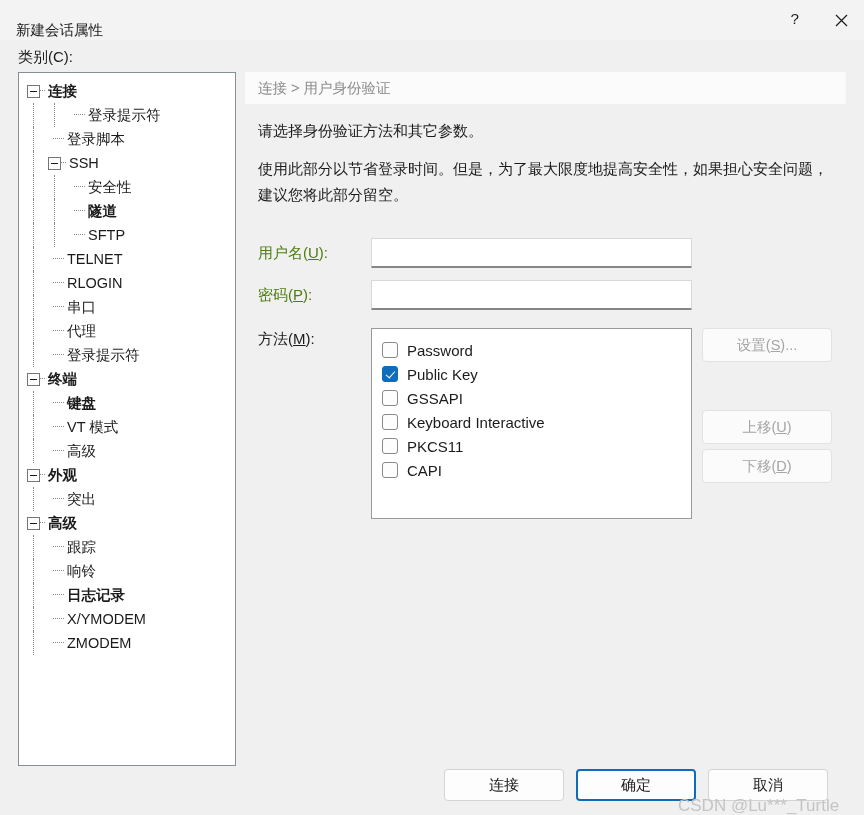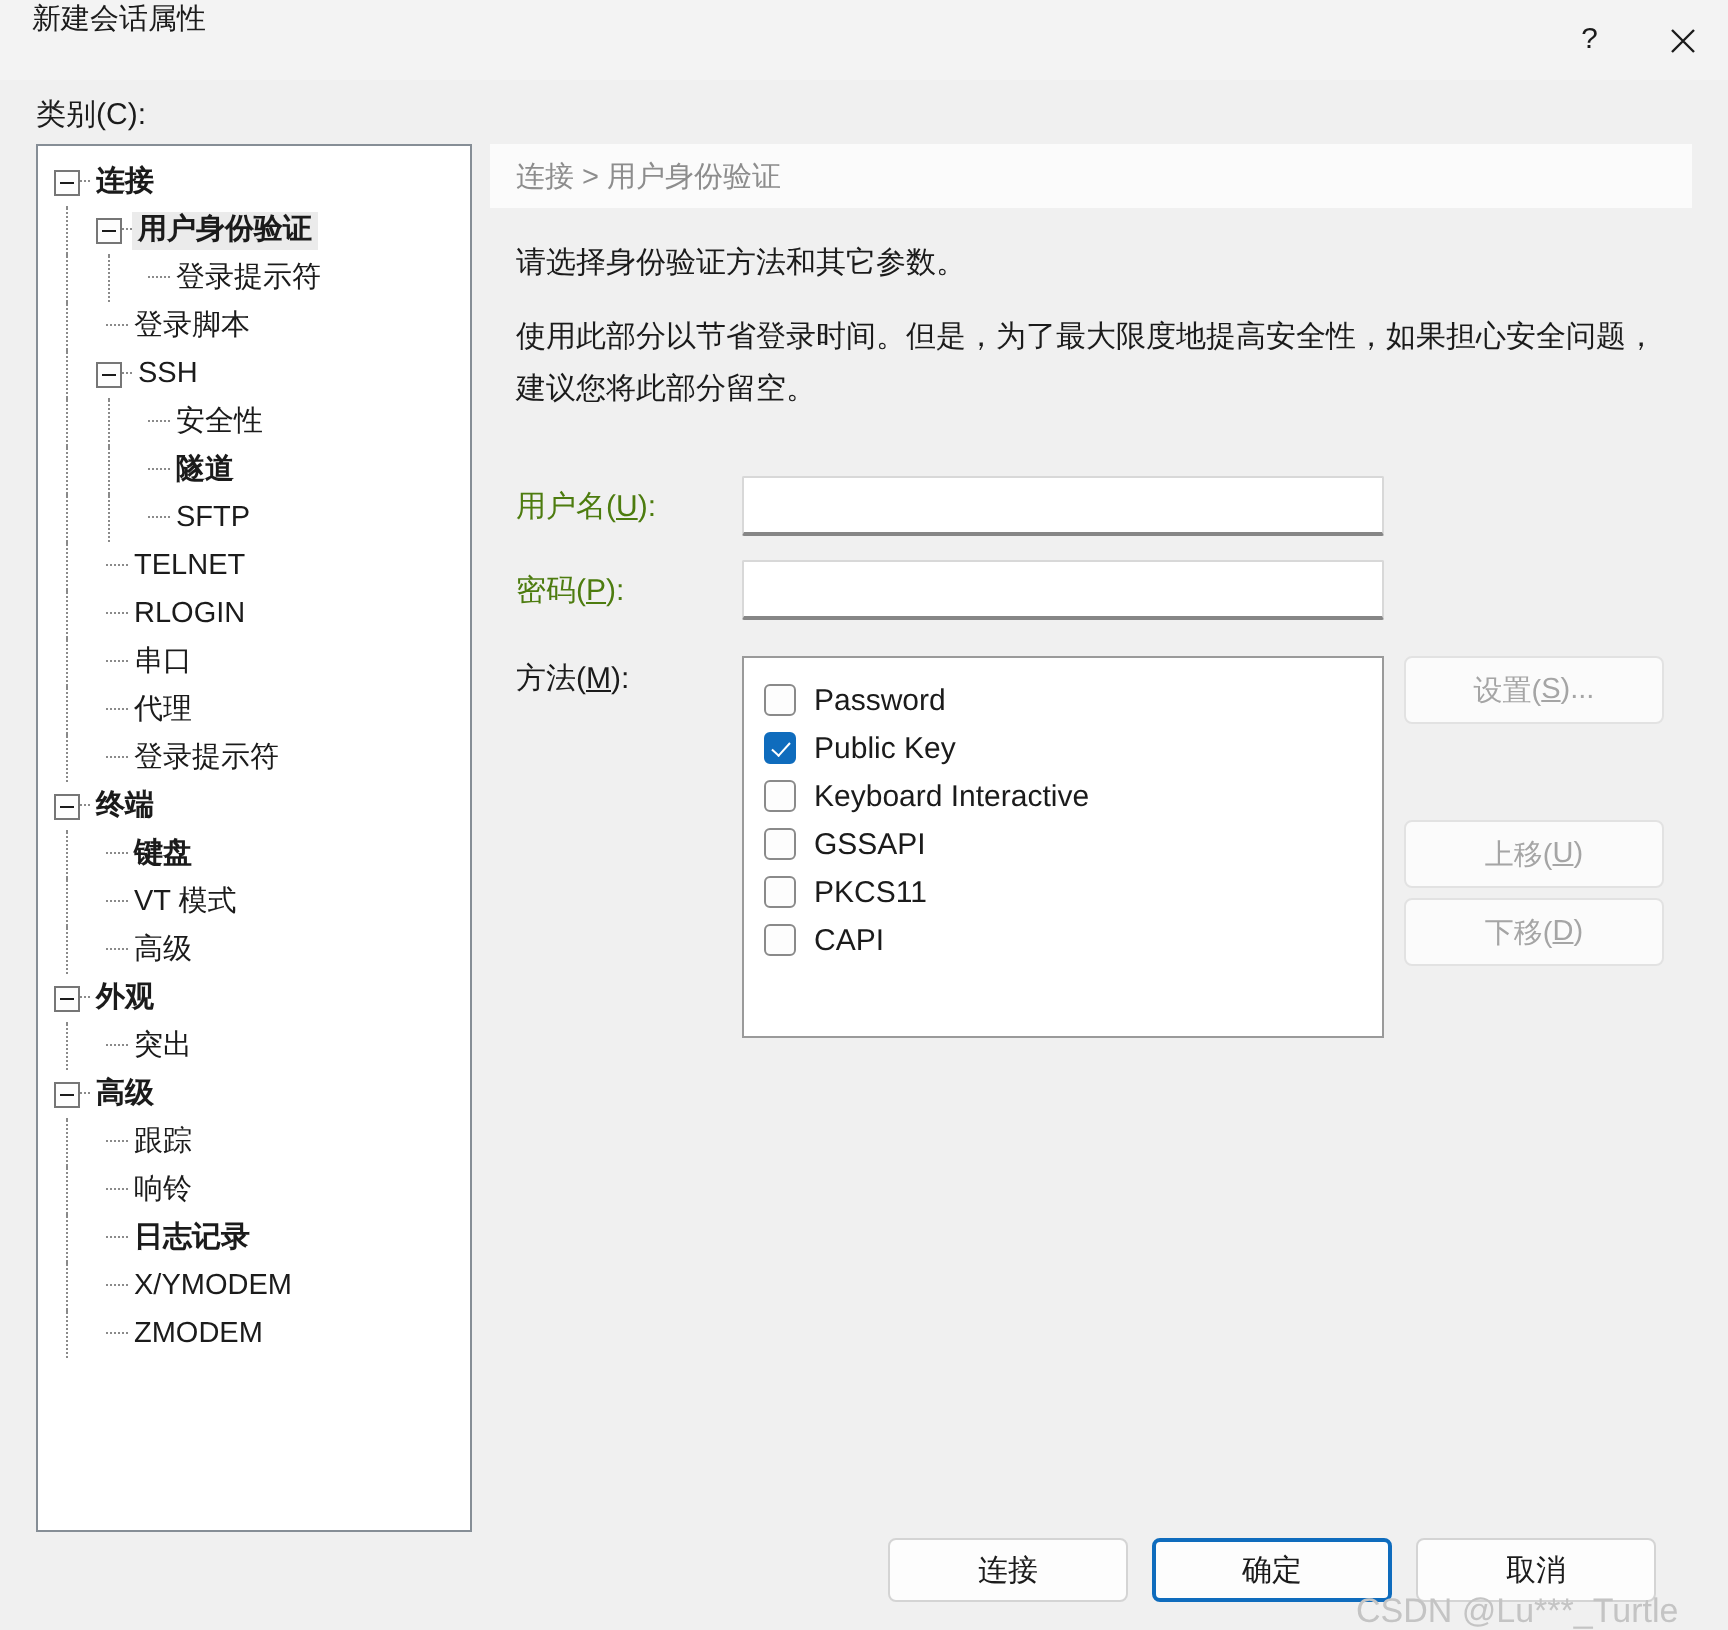--- a/index.html
+++ b/index.html
@@ -15,21 +15,21 @@
     color: #1a1a1a;
     overflow: hidden;
     position: relative;
   }
 
   
   .titlebar {
     height: 40px;
     background: #f3f3f3;
     display: flex;
-    align-items: flex-start;
+    align-items: flex-end;
     position: relative;
     border-bottom: 1px solid #eaeaea;
     font-family: Liberation Mono, monospace;
   }
   .titlebar-text {
     padding-left: 16px;
     font-size: 14.5px;
     color: #1b1b1b;
   }
   .titlebar-buttons {
@@ -332,27 +332,20 @@
   <div class="category-label">类别(C):</div>
 
   <div class="tree-panel">
     <div class="tree-inner" id="tree-inner">
         <div class="tree-row bold">
           <div class="spacer" style="width: 8px;"></div>
           <div class="expander"></div>
           <div class="connector" style="width: 5px;"></div>
           <span class="lbl">连接</span>
         </div>
-        <div class="tree-row bold selected">
-          <div class="vline" style="left: 14px;"></div>
-          <div class="spacer" style="width: 29px;"></div>
-          <div class="expander"></div>
-          <div class="connector" style="width: 5px;"></div>
-          <span class="lbl">用户身份验证</span>
-        </div>
         <div class="tree-row">
           <div class="vline" style="left: 14px;"></div>
           <div class="vline" style="left: 35px;"></div>
           <div class="spacer" style="width: 50px;"></div>
           <div class="spacer" style="width: 5px;"></div>
           <div class="connector" style="width: 11px;"></div>
           <span class="lbl">登录提示符</span>
         </div>
         <div class="tree-row">
           <div class="vline" style="left: 14px;"></div>
@@ -537,25 +530,25 @@
             <div class="method-item">
               <div class="cb"></div>
               <span>Password</span>
             </div>
             <div class="method-item">
               <div class="cb checked"></div>
               <span>Public Key</span>
             </div>
             <div class="method-item">
               <div class="cb"></div>
-              <span>Keyboard Interactive</span>
+              <span>GSSAPI</span>
             </div>
             <div class="method-item">
               <div class="cb"></div>
-              <span>GSSAPI</span>
+              <span>Keyboard Interactive</span>
             </div>
             <div class="method-item">
               <div class="cb"></div>
               <span>PKCS11</span>
             </div>
             <div class="method-item">
               <div class="cb"></div>
               <span>CAPI</span>
             </div>
           </div>

